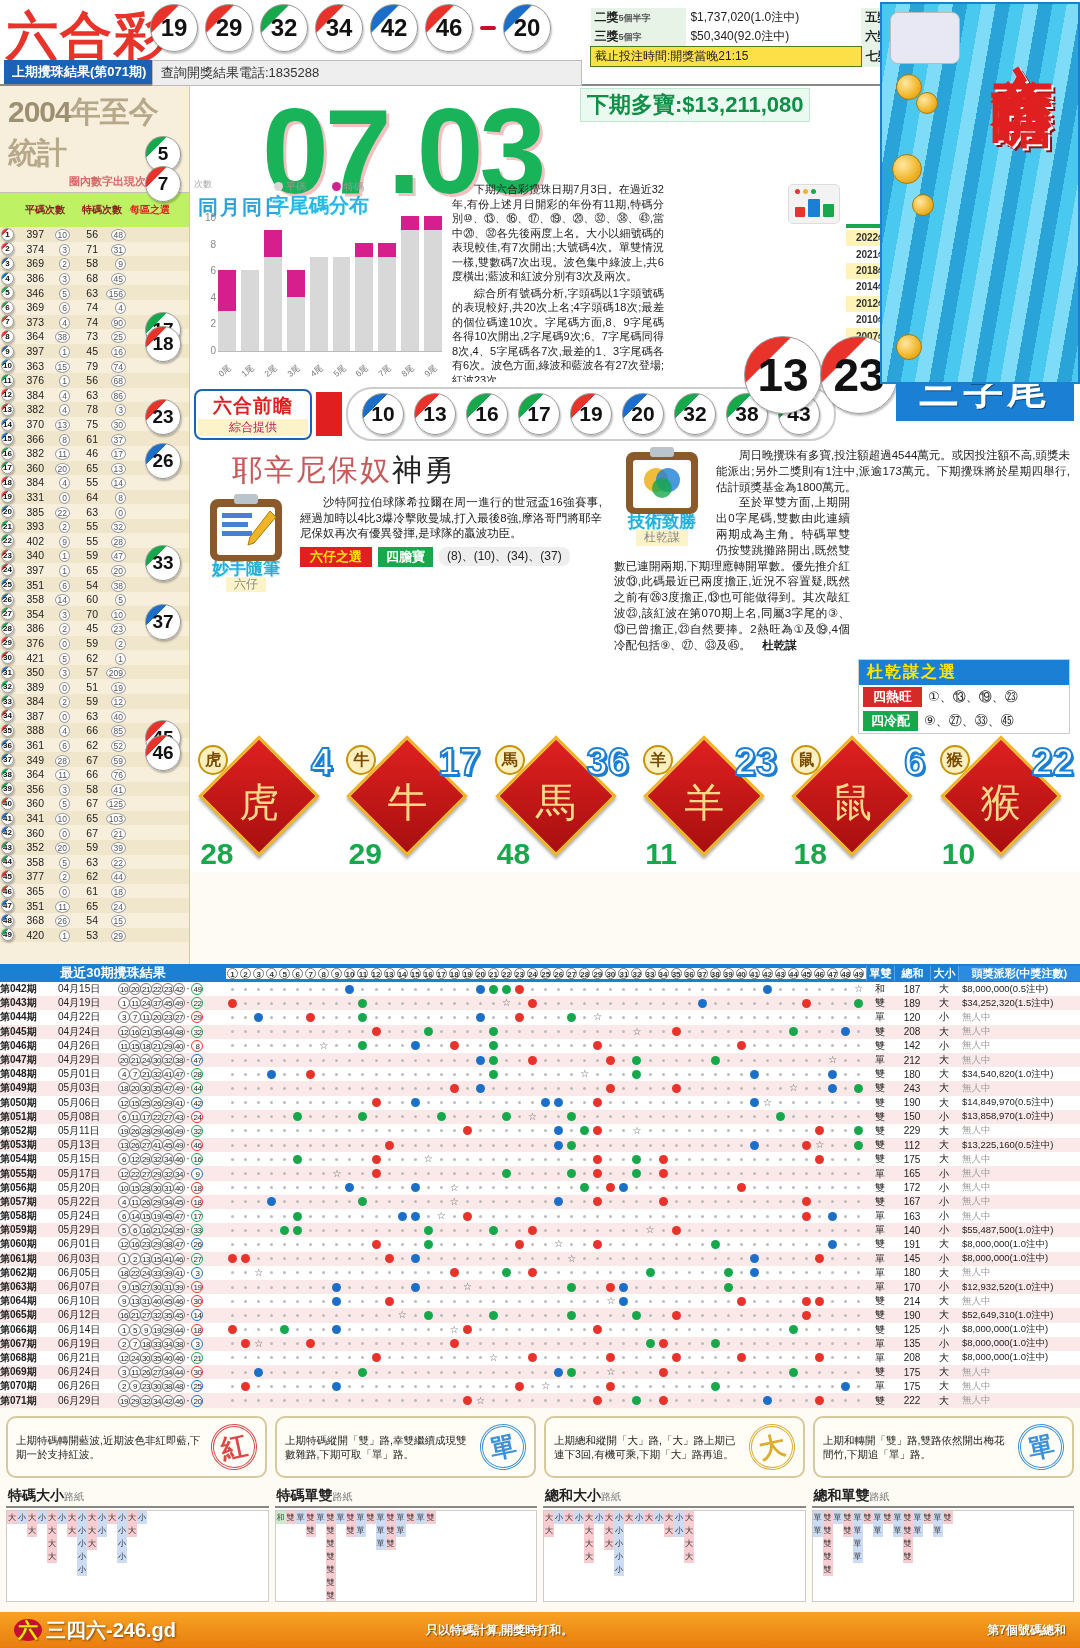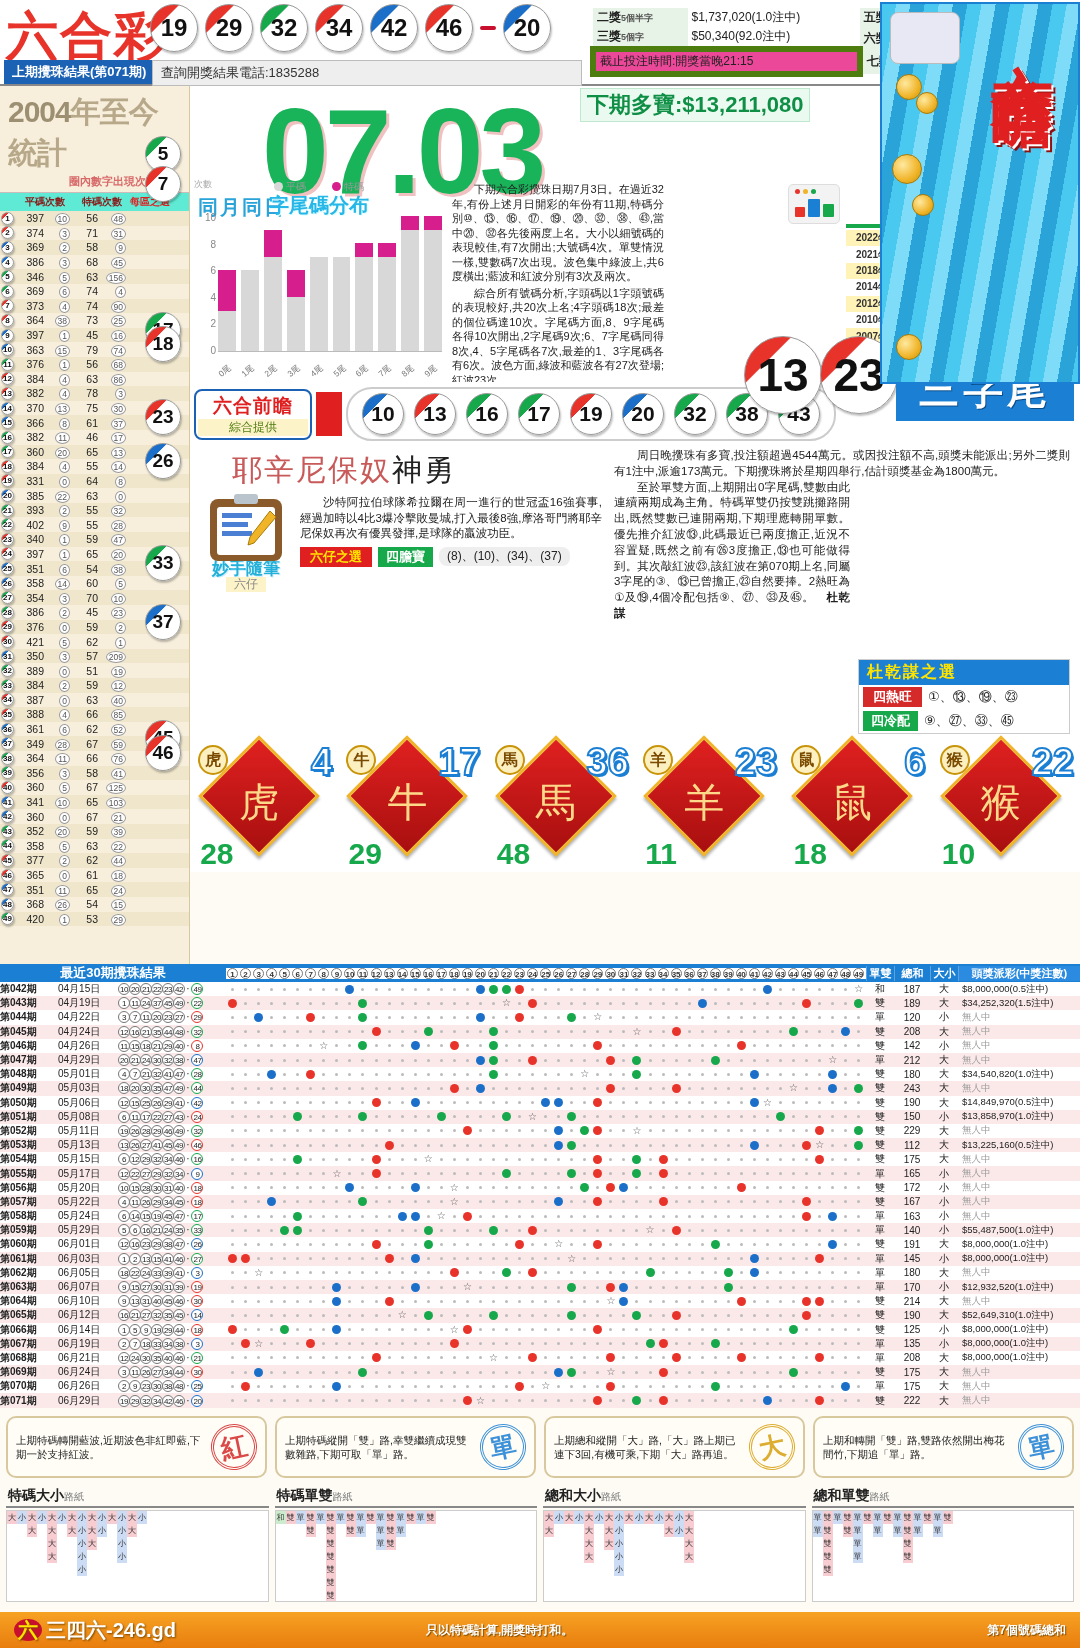--- a/index.html
+++ b/index.html
@@ -12,31 +12,31 @@
 #prevlabel{position:absolute;left:4px;top:60px;background:#1b62b5;color:#fff;font-weight:bold;font-size:13px;padding:3px 8px}
 #phone{position:absolute;left:152px;top:60px;width:430px;background:#eee;border:1px solid #bbb;color:#333;font-size:13px;padding:3px 8px}
 #hdrballs{position:absolute;left:150px;top:4px;display:flex;gap:7px;align-items:center}
 #hdrballs .ball{width:48px;height:48px;font-size:24px}
 #sp-tag{writing-mode:vertical-rl;background:#c8102e;color:#fff;font-size:10px;padding:2px 1px;border-radius:2px;font-weight:bold}
 #prizes{position:absolute;left:590px;top:8px;width:420px;font-size:12px}
 #prizes table{border-collapse:collapse;width:100%}
 #prizes td{padding:1px 4px;white-space:nowrap}
 #prizes .pn{font-weight:bold;background:#e7f3e7}
 #prizes .sub{font-size:9px;color:#555}
-#cutoff{background:#ec4899;border:6px solid #4d7c0f}
+#cutoff{background:#fde047;border:1px solid #4d7c0f}
 #cornerlogo{position:absolute;right:4px;top:2px;width:64px;height:60px}
 
 #midwrap{display:flex}
 #leftcol{width:190px;background:#f7efdc;border-right:1px solid #d8c89e;height:878px;position:relative;flex:none}
 #maincol{flex:1;position:relative}
 
 #statstitle{font-size:30px;color:#b7a88a;padding:6px 4px 0 8px;font-weight:bold;letter-spacing:-1px}
 #statstitle b{color:#9d8f72}
 #statssub{color:#d86a6a;font-size:11px;text-align:right;padding:0 10px 3px 0;font-weight:bold}
-#statshead{display:flex;font-size:10px;font-weight:bold;color:#8a1b1b;background:#5eead4;border-top:1px solid #cbb;padding:2px 0}
+#statshead{display:flex;font-size:10px;font-weight:bold;color:#8a1b1b;background:#bef264;border-top:1px solid #cbb;padding:10px 0}
 #statsbody{position:relative}
 .srow{display:flex;align-items:center;height:14.6px;font-size:10.5px}
 .srow:nth-child(odd){background:#efe6cc}
 .srow .ball{width:13px;height:13px;font-size:8px;flex:none;margin-left:1px}
 .srow span{display:inline-block;text-align:right}
 .v1{width:30px}.v2{width:26px;color:#555}.v3{width:28px}.v4{width:28px;color:#555}
 .circ{border:1px solid #999;border-radius:50%;padding:0 2px;font-size:8.5px;background:#fff}
 #picks{position:absolute;right:2px;top:0;width:44px}
 #picks .ball{position:absolute;width:36px;height:36px;font-size:19px;left:2px}
 
@@ -69,21 +69,21 @@
 #yearbox td{font-size:10px;padding:0 2px;height:16.4px;white-space:nowrap}
 #yearbox tr:nth-child(odd) .yr{background:#fff3b8}
 .yr{font-weight:bold;font-size:13px;color:#333;width:52px;text-align:center}
 .ynum{border:1px solid #777;border-radius:50%;display:inline-block;width:13px;height:13px;line-height:13px;text-align:center;font-size:8.5px;background:#fff}
 #winicon{position:absolute;left:-58px;top:4px;width:52px;height:40px;background:#f3f3f3;border-radius:5px;border:1px solid #ddd}
 #winicon i{position:absolute;border-radius:1px}
 
 #strip{height:64px;display:flex;align-items:center;position:relative;background:#fff}
 #bubble{width:118px;border:2px solid #1b62b5;border-radius:8px;background:#fff;text-align:center;margin-left:4px;padding:2px;position:relative}
 #bubble .t1{color:#e02020;font-weight:bold;font-size:19px;letter-spacing:1px}
-#bubble .t2{color:#4d7c0f;font-size:12px;background:#fdf3c8}
+#bubble .t2{color:#be185d;font-size:12px;background:#fdf3c8}
 #redblk{width:26px;height:44px;background:#e02020;margin:0 4px}
 #stripballs{display:flex;gap:10px;border:2px solid #ccc;border-radius:26px;padding:4px 14px;background:#fff}
 #stripballs .ball{width:42px;height:42px;font-size:21px}
 #sanzi{position:absolute;right:6px;top:-52px;width:330px;height:104px}
 #sanzi .ball{width:78px;height:78px;font-size:46px;position:absolute;top:6px}
 #sanzilbl{position:absolute;right:0;top:28px;width:178px;background:#1b7fd4;color:#fff;font-size:40px;font-weight:bold;text-align:center;padding:4px 0;letter-spacing:4px;text-shadow:1px 1px 0 #0b4c86}
 
 #artrow{height:292px;display:flex;background:#fff}
 #artcol{width:420px;padding:2px 8px;position:relative}
 #arttitle{font-size:30px;letter-spacing:2px;margin:2px 0 4px 34px}
@@ -789,20 +789,33 @@
           <p>沙特阿拉伯球隊希拉爾在周一進行的世冠盃16強賽事,經過加時以4比3爆冷擊敗曼城,打入最後8強,摩洛哥門將耶辛尼保奴再次有優異發揮,是球隊的贏波功臣。</p>
         </div>
         <div id="liuzai">
           <span class="tag-red">六仔之選</span>
           <span class="tag-green">四膽寶</span>
           <span class="picknums" id="liuzainums">(8)、(10)、(34)、(37)</span>
         </div>
       </div>
       <div id="techcol">
         <div id="techbody">
+          <div class="colicon">
+            <div class="clip">
+              <div class="clipbar"></div>
+                <div class="paper"></div>
+              <svg width="72" height="62" viewBox="0 0 72 62" style="position:absolute;left:0;top:0">
+                <circle cx="30" cy="28" r="12" fill="#f0b429" opacity=".9"></circle>
+                <circle cx="42" cy="28" r="12" fill="#1b7fd4" opacity=".8"></circle>
+                <circle cx="36" cy="36" r="10" fill="#17a84b" opacity=".8"></circle>
+              </svg>
+            </div>
+            <div class="colname">技術致勝</div>
+            <div class="colauthor">杜乾謀</div>
+          </div>
           <p>周日晚攪珠有多寶,投注額超過4544萬元。或因投注額不高,頭獎未能派出;另外二獎則有1注中,派逾173萬元。下期攪珠將於星期四舉行,估計頭獎基金為1800萬元。</p>
           <p style="margin-right:220px"><span>至於單雙方面,上期開出0字尾碼,雙數由此連續兩期成為主角。特碼單雙仍按雙跳攤路開出,既然雙數已連開兩期,下期理應轉開單數。優先推介紅波⑬,此碼最近已兩度擔正,近況不容置疑,既然之前有㉖3度擔正,⑬也可能做得到。其次敲紅波㉓,該紅波在第070期上名,同屬3字尾的③、⑬已曾擔正,㉓自然要捧。2熱旺為①及⑲,4個冷配包括⑨、㉗、㉝及㊺。</span>　<b>杜乾謀</b></p>
         </div>
         <div id="techpick">
           <div class="tph">杜乾謀之選</div>
           <div class="row">
               <span class="tag-red" style="background:#d42a2a;color:#fff">四熱旺</span>
               <span>①、⑬、⑲、㉓</span>
             </div>
           <div class="row">

